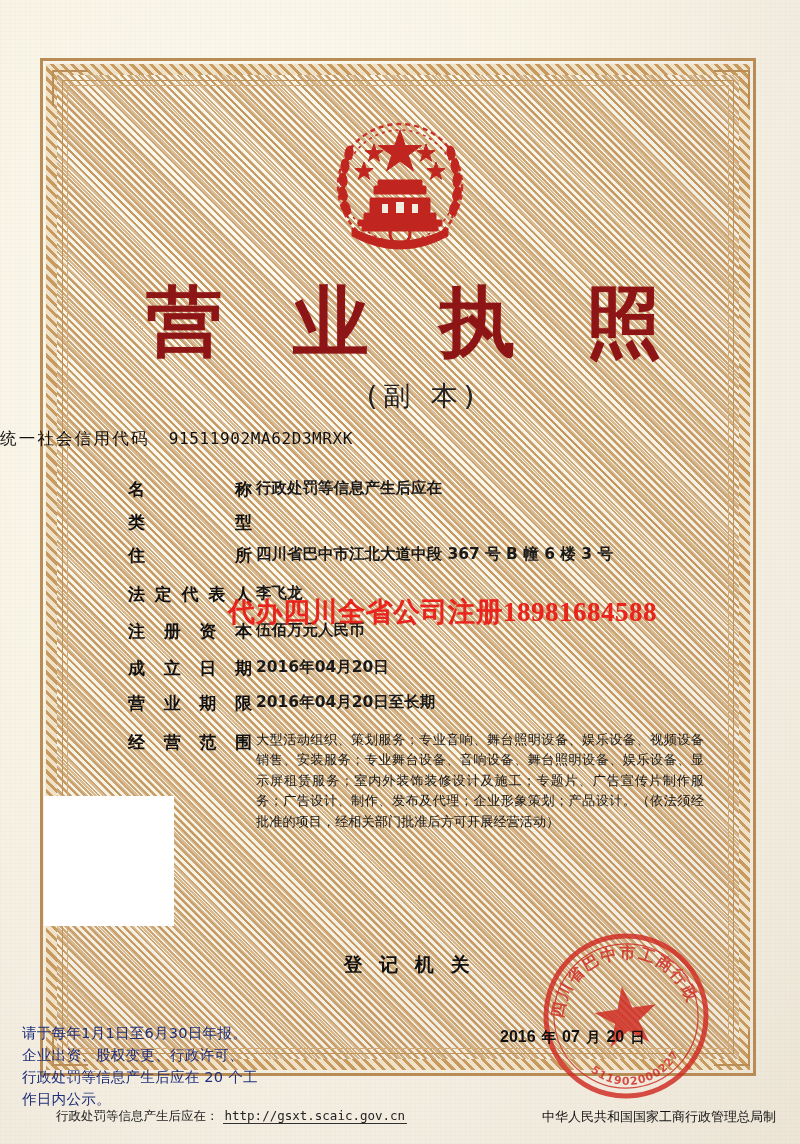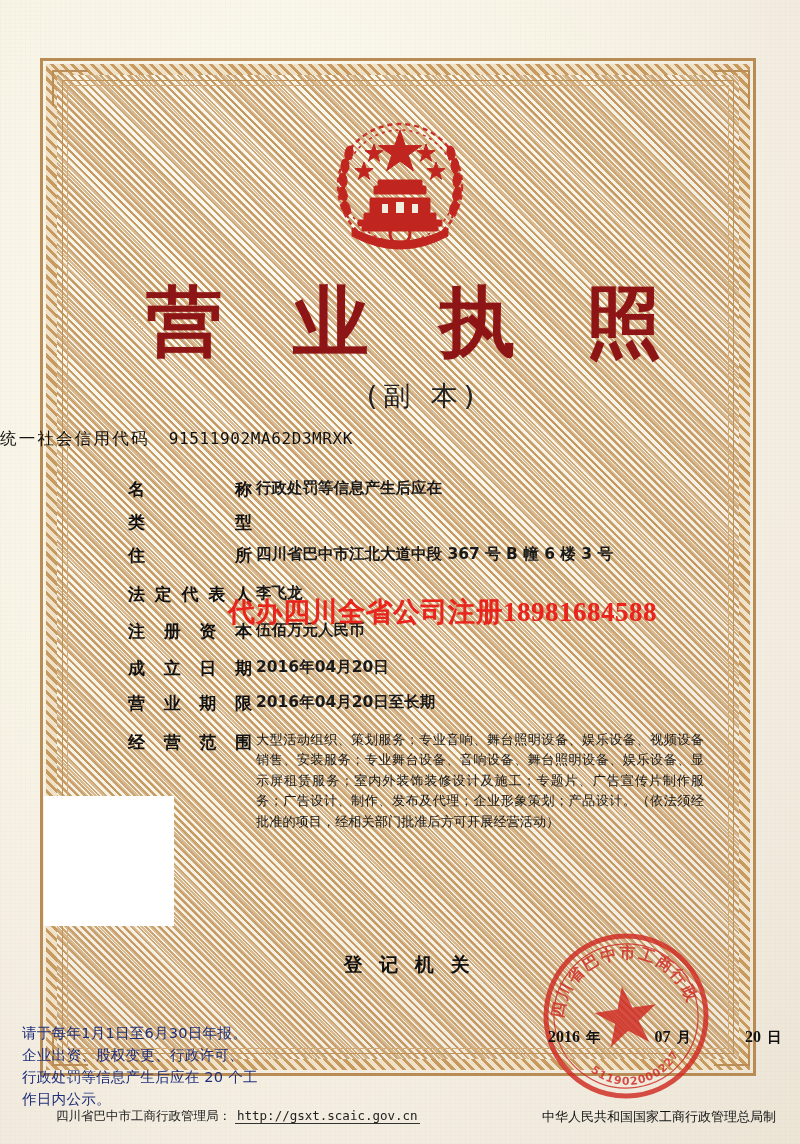--- a/index.html
+++ b/index.html
@@ -235,21 +235,21 @@
     top: 1028px;
     width: 230px;
     font-family: "DejaVu Sans", sans-serif;
     font-size: 16px;
     font-weight: bold;
     color: #111;
     display: flex;
     align-items: baseline;
     gap: 6px;
   }
-  .issue-date .num { font-family: Liberation Serif, serif; padding-left: 48px; }
+  .issue-date .num { font-family: Liberation Sans, sans-serif; }
   .issue-date .cn { font-size: 14.5px; }
 
   
   .note-left {
     position: absolute;
     left: 22px;
     top: 1022px;
     width: 280px;
     font-family: "DejaVu Sans", sans-serif;
     font-size: 14.6px;
@@ -1101,19 +1101,19 @@
     <span class="num">20</span>
     <span class="cn">日</span>
   </div>
 
   <div class="note-left" style="white-space: pre-line;">请于每年1月1日至6月30日年报。
 企业出资、股权变更、行政许可、
 行政处罚等信息产生后应在 20 个工
 作日内公示。</div>
 
   <div class="website-line">
-    <span>四川省巴中市工商行政管理局：</span><span class="url">http://gsxt.scaic.gov.cn</span>
+    <span>行政处罚等信息产生后应在：</span><span class="url">http://gsxt.scaic.gov.cn</span>
   </div>
 
   <div class="issuer-line">中华人民共和国国家工商行政管理总局制</div>
 
   <div class="ad-overlay">代办四川全省公司注册18981684588</div>
 </div>
 
 </body></html>

